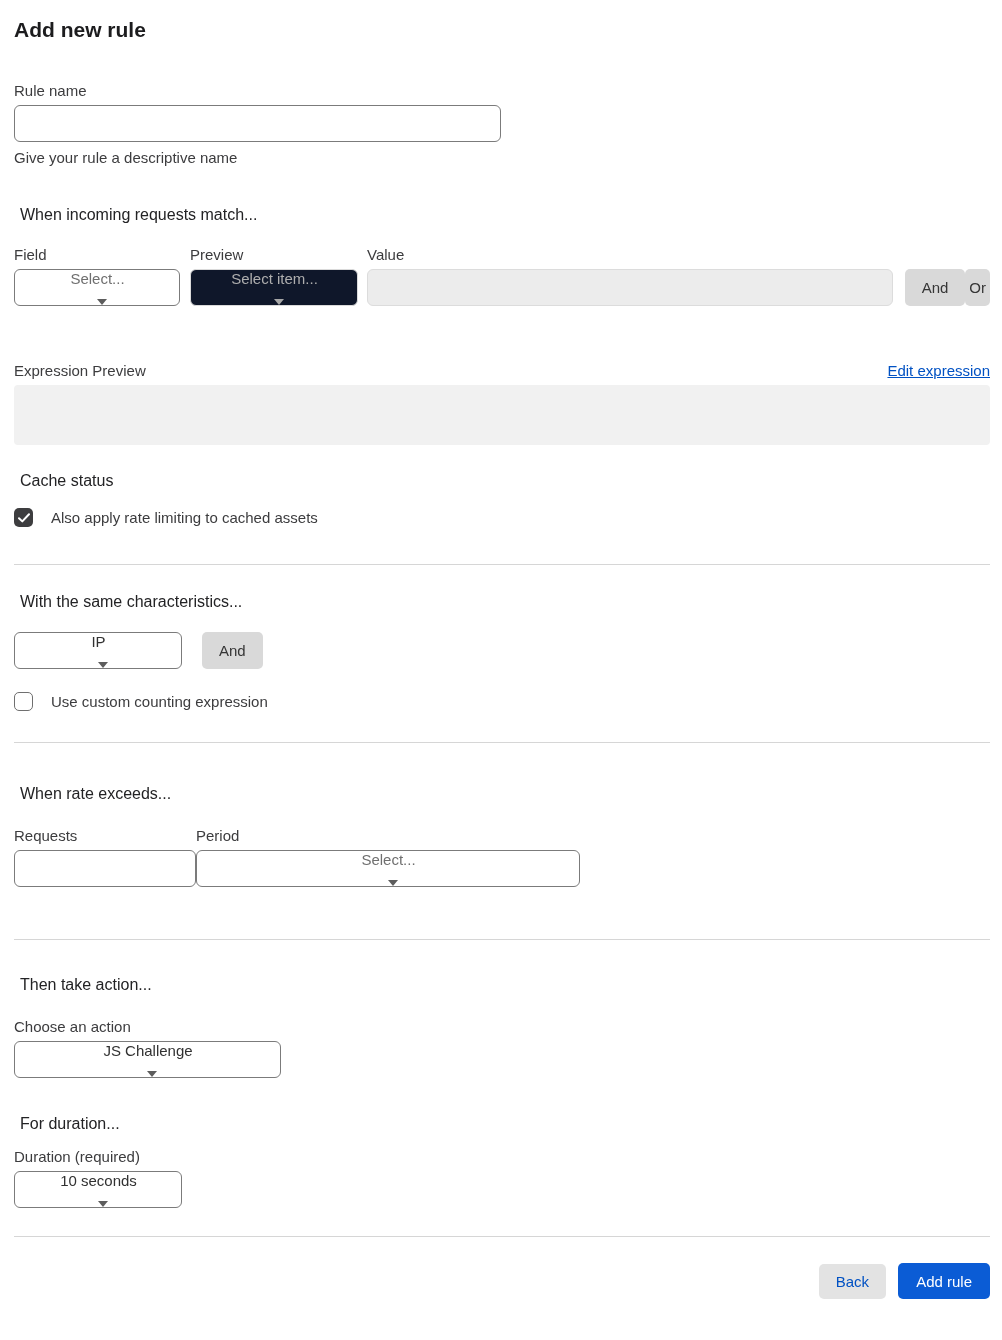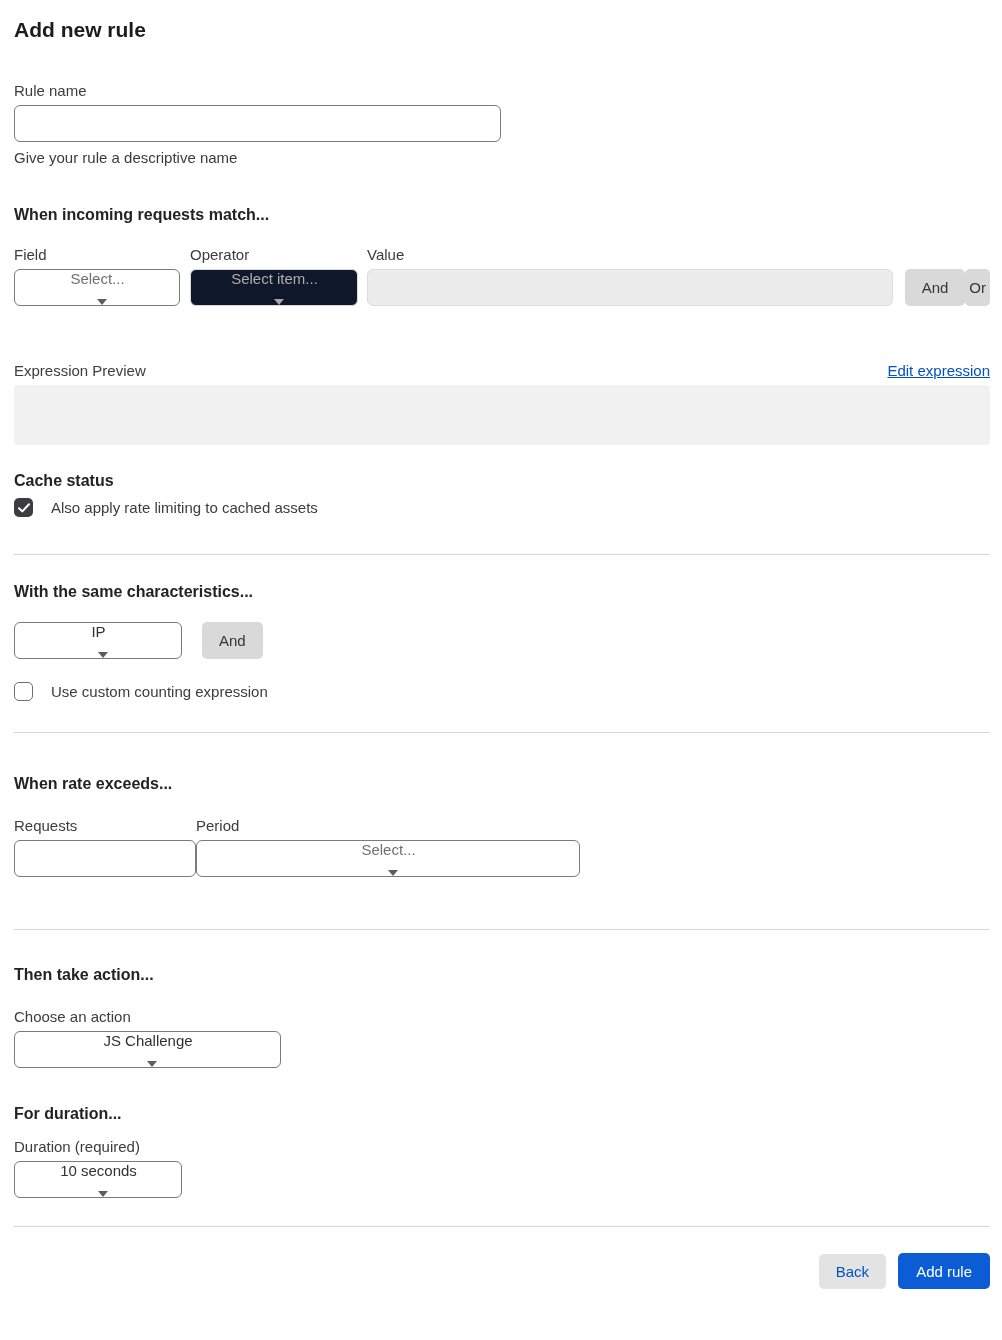--- a/index.html
+++ b/index.html
@@ -5,21 +5,21 @@
   html,body{margin:0;padding:0;background:#ffffff;}
   body{
     width:1002px;height:1340px;
     font-family:"Liberation Sans","DejaVu Sans",sans-serif;
     color:#313131;font-size:15px;box-sizing:border-box;
   }
   .container{padding:18px 12px 0 14px;box-sizing:border-box;}
 
   .page-title{font-size:21px;font-weight:700;color:#1c1c1e;margin:0;}
 
-  .section-heading{font-size:16px;font-weight:700;color:#232325;margin:0;}
+  .section-heading{font-size:16px;font-weight:400;color:#232325;margin:6px;}
 
   .field-label{font-size:15px;color:#3c3c3e;margin-bottom:6px;display:block;}
   .help-text{font-size:15px;color:#3c3c3e;margin-top:7px;}
 
   .text-input{
     box-sizing:border-box;height:37px;width:100%;
     border:1px solid #7b7b7b;border-radius:6px;background:#fff;
     padding:0 12px;font-size:15px;color:#313131;outline:none;
     font-family:inherit;
   }
@@ -88,42 +88,42 @@
 
   <div class="row" style="margin-top:22px;align-items:flex-end;">
     <div class="col" style="width:166px;flex:0 0 auto;">
       <label class="field-label">Field</label>
       <div class="select">
         <span class="sel-text placeholder">Select...</span>
         <span class="caret"></span>
       </div>
     </div>
     <div class="col" style="width:168px;flex:0 0 auto;margin-left:10px;">
-      <label class="field-label">Operator</label>
+      <label class="field-label">Preview</label>
       <div class="select disabled">
         <span class="sel-text">Select item...</span>
         <span class="caret"></span>
       </div>
     </div>
     <div class="col" style="flex:1 1 auto;margin-left:9px;">
       <label class="field-label">Value</label>
       <input class="text-input disabled" type="text" disabled="" value="" style="">
     </div>
     <button class="btn btn-gray" style="margin-left:12px;flex:0 0 auto;">And</button>
     <button class="btn btn-gray" style="flex:0 0 auto;padding:0 4px;">Or</button>
   </div>
 
   <div class="row" style="margin-top:56px;justify-content:space-between;align-items:flex-end;">
     <span class="field-label" style="margin-bottom:0;">Expression Preview</span>
     <a class="link">Edit expression</a>
   </div>
   <div class="preview-box" style="margin-top:6px;"></div>
 
   <h2 class="section-heading" style="margin-top:27px;">Cache status</h2>
-  <div class="checkbox-row" style="margin-top:8px;">
+  <div class="checkbox-row" style="margin-top:18px;">
     <span class="checkbox checked">
       <svg width="12" height="10" viewBox="0 0 12 10">
         <path d="M1 5.2 L4.3 8.4 L11 1.2" stroke="#ffffff" stroke-width="2" fill="none" stroke-linecap="round" stroke-linejoin="round"></path>
       </svg>
     </span>
     <span class="checkbox-label">Also apply rate limiting to cached assets</span>
   </div>
 
   <hr class="divider" style="margin-top:37px;">
 

